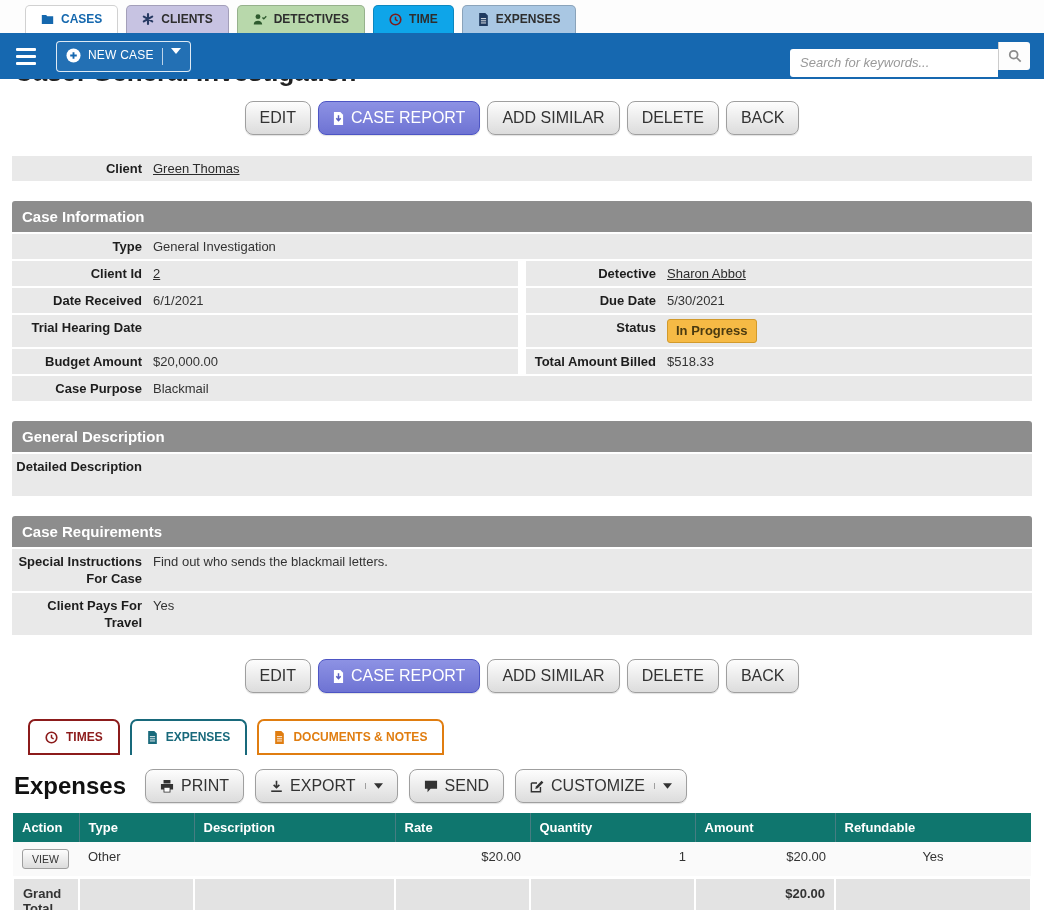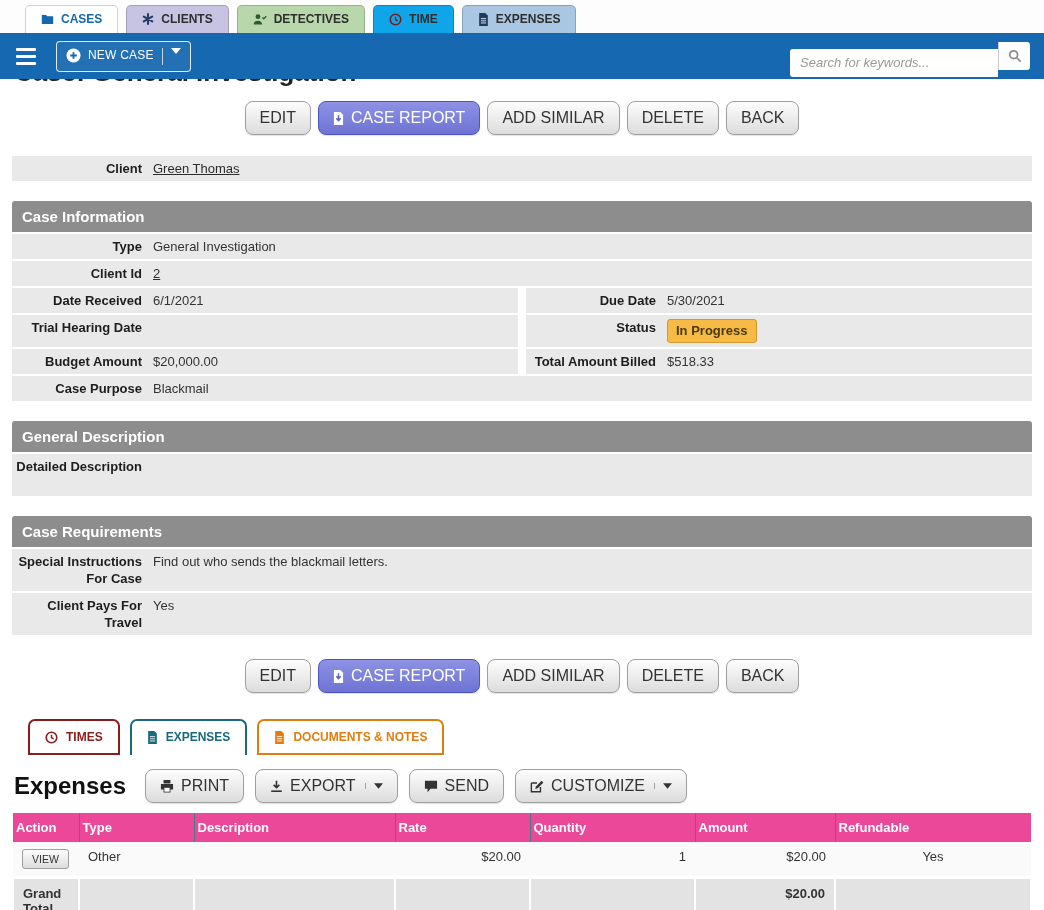--- a/index.html
+++ b/index.html
@@ -96,22 +96,22 @@
   .st-times { color:#8c1b1b; }
   .st-exp   { color:#18697b; }
   .st-docs  { color:#e07d10; }
 
   
   .exp-head { display:flex; align-items:center; gap:11px; margin:14px 0 10px 2px; }
   .exp-head h2 { font-size:24px; margin:0 8px 0 0; color:#111; font-weight:bold; }
 
   table.grid { width:100%; border-collapse:collapse; margin-top:2px; }
   table.grid thead th {
-    background:#ec4899; color:#fff; font-weight:bold; font-size:13px;
-    padding:7px 3px; text-align:left; border-right:1px solid #477d82;
+    background:#0f766e; color:#fff; font-weight:bold; font-size:13px;
+    padding:7px 9px; text-align:left; border-right:1px solid #477d82;
   }
   table.grid thead th:last-child { border-right:none; }
   table.grid td { padding:7px 9px; font-size:13px; vertical-align:top; }
   tr.data { background:#fafafa; border-bottom:1px solid #e3e3e3; }
   .num { text-align:right; }
   .ctr { text-align:center; }
   tr.gt td { background:#e3e3e3; border:2px solid #fff; border-top-width:3px; }
   tr.gt .gt-label { font-weight:bold; }
   tr.gt .gt-amount { font-weight:bold; }
 </style>
@@ -243,20 +243,24 @@
 
   <div class="drow">
     <div class="dlabel">Type</div>
     <div class="dvalue">General Investigation</div>
   </div>
 
   <div class="drow2">
     <div class="half">
       <div class="dlabel">Client Id</div>
       <div class="dvalue"><a>2</a></div>
+    </div>
+    <div class="half">
+      <div class="dlabel">Detective</div>
+      <div class="dvalue"><a>Sharon Abbot</a></div>
     </div>
   </div>
 
   <div class="drow2">
     <div class="half">
       <div class="dlabel">Date Received</div>
       <div class="dvalue">6/1/2021</div>
     </div>
     <div class="half">
       <div class="dlabel">Due Date</div>

